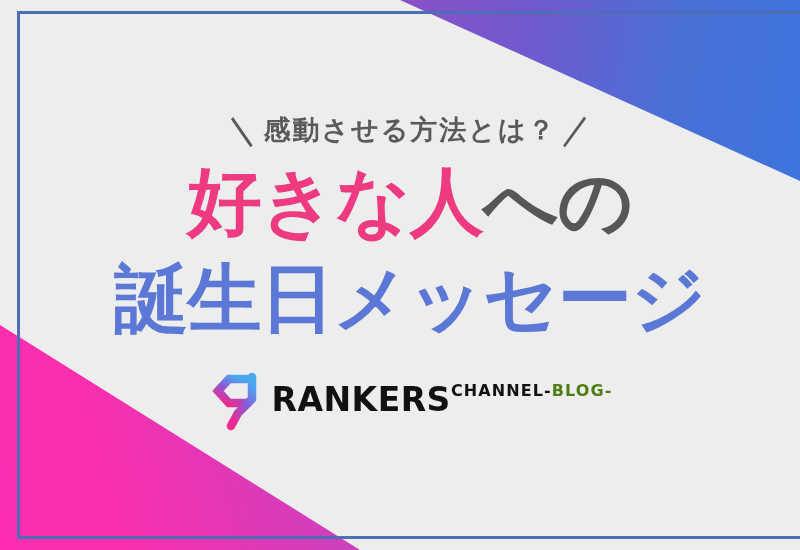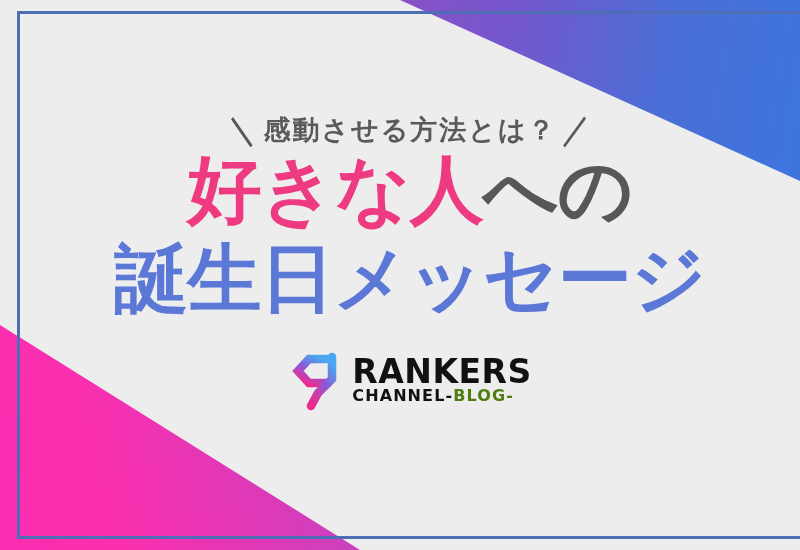--- a/index.html
+++ b/index.html
@@ -79,38 +79,38 @@
     transform: scaleY(1.25);
   }
 
   .title-line {
     font-size: 74px;
     font-weight: bold;
     line-height: 1.04;
     letter-spacing: -1px;
     white-space: nowrap;
   }
-  #title-line-1 { margin-top: 8px; }
-  #title-line-2 { margin-top: 12px; }
+  #title-line-1 { margin-top: 20px; }
+  #title-line-2 { margin-top: 20px; }
 
   .pink  { color: #ee3a80; }
   .gray  { color: #575757; }
   .blue  { color: #5b78d6; }
 
   
   #logo {
     margin-top: 32px;
     display: flex;
     align-items: center;
     gap: 10px;
   }
   #logo-mark { width: 54px; height: 62px; display: block; }
   #logo-wordmark {
     display: flex;
-    flex-direction: column;
+    flex-direction: row;
     align-items: flex-start;
     line-height: 1;
   }
   #logo-title {
     font-size: 33px;
     font-weight: bold;
     letter-spacing: 0.5px;
     color: #111111;
     font-family: "DejaVu Sans", "Liberation Sans", sans-serif;
   }

